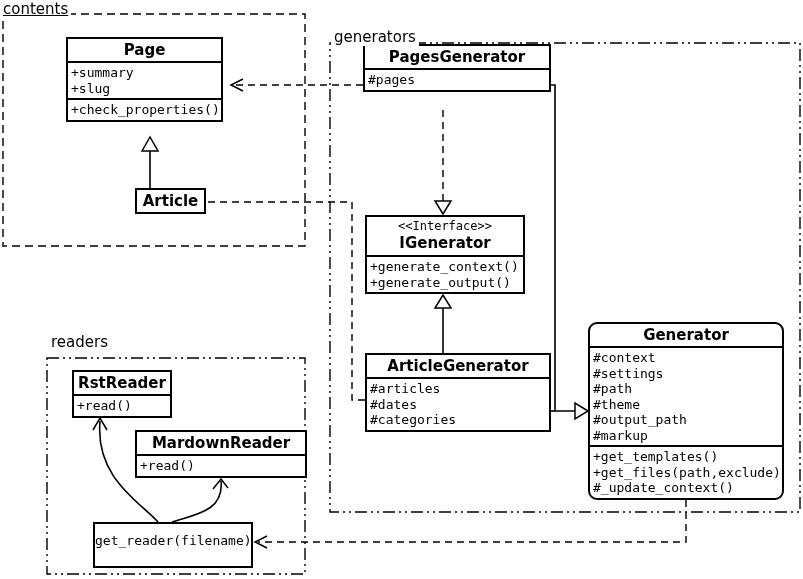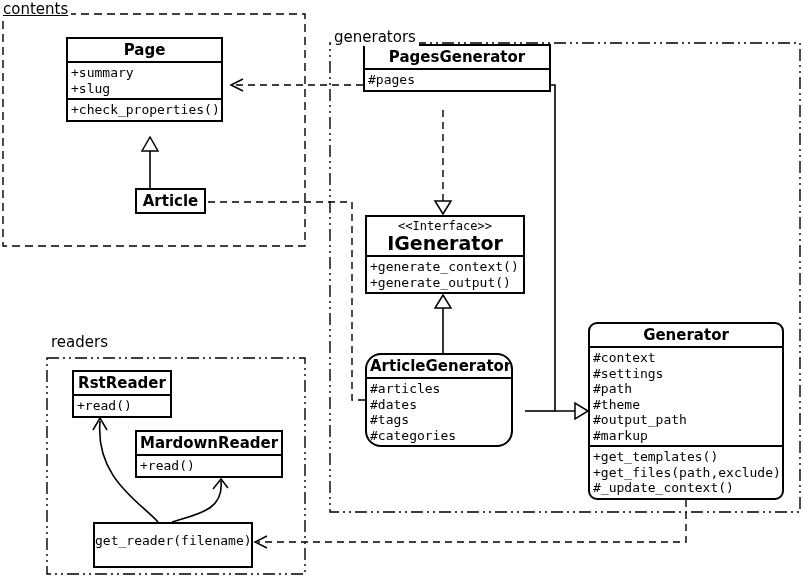--- a/index.html
+++ b/index.html
@@ -28,21 +28,21 @@
   .uml-title {
     font-family:"DejaVu Sans", sans-serif; font-weight:bold; font-size:15px;
     line-height:18px; text-align:center; padding:2px 3px;
   }
   .uml-head { padding:2px 0 1px; }
   .uml-stereo {
     font-family:"DejaVu Sans Mono", monospace; font-size:12px;
     line-height:15px; text-align:center;
   }
   .uml-title2 {
-    font-family:"DejaVu Sans", sans-serif; font-weight:bold; font-size:19px;
+    font-family:"DejaVu Sans", sans-serif; font-weight:bold; font-size:15px;
     line-height:18px; text-align:center; padding-bottom:2px;
   }
   .uml-sec { border-top:2px solid #000; padding:2px 0; }
   .uml-member {
     font-family:"DejaVu Sans Mono", monospace; font-size:13px;
     line-height:15.5px; padding:0 3px; white-space:pre;
   }
   .single .uml-title { line-height:20px; padding:1px 2px; }
   .fn-label {
     font-family:"DejaVu Sans Mono", monospace; font-size:13px;
@@ -119,26 +119,25 @@
     <div class="uml-head">
       <div class="uml-stereo">&lt;&lt;Interface&gt;&gt;</div>
       <div class="uml-title2">IGenerator</div>
     </div>
     <div class="uml-sec">
       <div class="uml-member">+generate_context()</div>
       <div class="uml-member">+generate_output()</div>
     </div>
   </div>
 
-  <div class="uml-class" style="left:365px; top:353px; width:148px;border-radius:16px;">
+  <div class="uml-class" style="left:365px; top:353px; width:186px;">
     <div class="uml-title">ArticleGenerator</div>
     <div class="uml-sec">
       <div class="uml-member">#articles</div>
       <div class="uml-member">#dates</div>
-      <div class="uml-member">#tags</div>
       <div class="uml-member">#categories</div>
     </div>
   </div>
 
   <div class="uml-class" style="left:588px; top:322px; width:196px;border-radius:9px;">
     <div class="uml-title">Generator</div>
     <div class="uml-sec">
       <div class="uml-member">#context</div>
       <div class="uml-member">#settings</div>
       <div class="uml-member">#path</div>
@@ -153,21 +152,21 @@
     </div>
   </div>
 
   <div class="uml-class" style="left:72px; top:370px; width:100px;">
     <div class="uml-title">RstReader</div>
     <div class="uml-sec">
       <div class="uml-member">+read()</div>
     </div>
   </div>
 
-  <div class="uml-class" style="left:135px; top:430px; width:148px;">
+  <div class="uml-class" style="left:135px; top:430px; width:172px;">
     <div class="uml-title">MardownReader</div>
     <div class="uml-sec">
       <div class="uml-member">+read()</div>
     </div>
   </div>
 
   <div class="uml-class" style="left:93px; top:522px; width:160px; height:46px;">
     <div class="fn-label">get_reader(filename)</div>
   </div>
 

